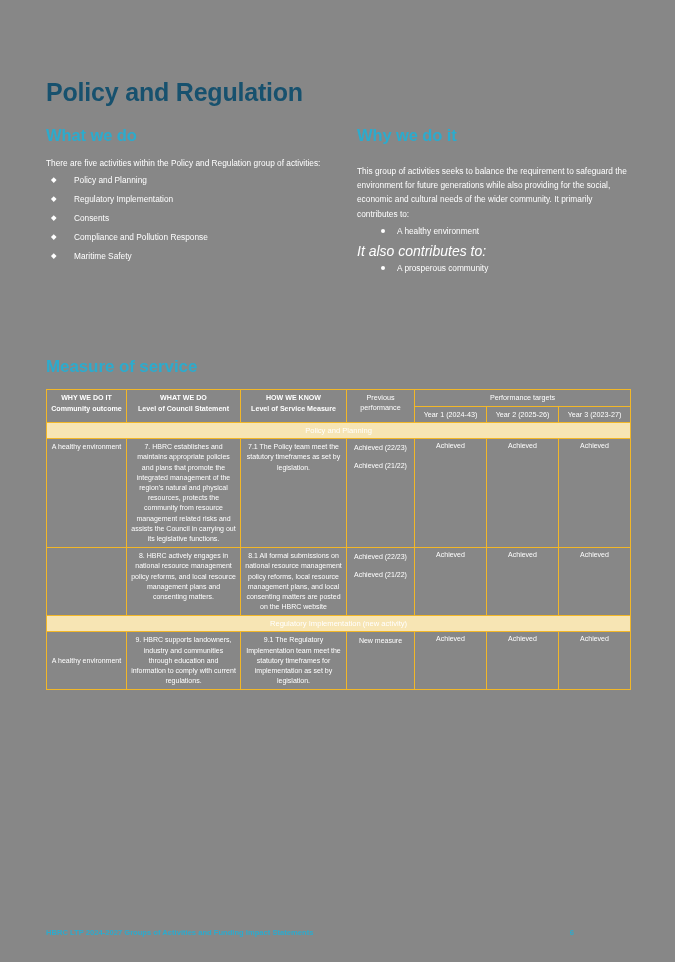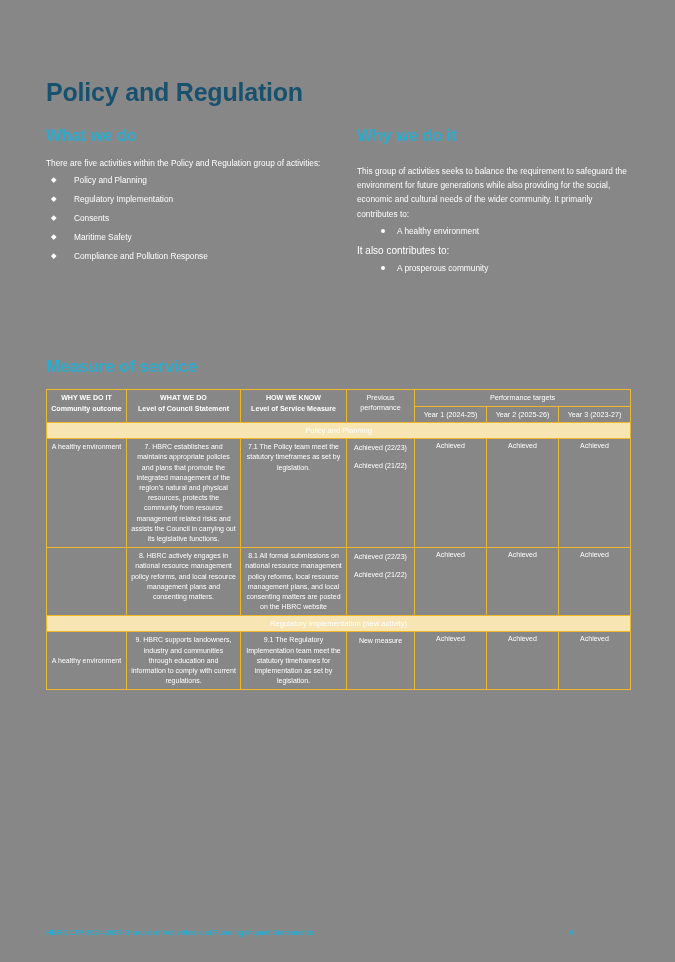--- a/index.html
+++ b/index.html
@@ -94,22 +94,23 @@
     height: 3.5px;
   }
   ul.bullets.indented li {
     padding-left: 40px;
   }
   ul.bullets.indented li:before {
     left: 24px;
   }
   .contrib-note {
     margin: 3px 0 0 0;
-    font-size: 10px;
+    font-size: 14px;
     line-height: 14px;
+    font-style: italic;
   }
   
   table.los {
     position: absolute;
     left: 46px;
     top: 389px;
     width: 584px;
     border-collapse: collapse;
     table-layout: fixed;
     font-size: 7px;
@@ -184,22 +185,22 @@
 
   <div class="page-title">Policy and Regulation</div>
 
   <div class="section-heading heading-what">What we do</div>
   <div class="col col-left">
     <p>There are five activities within the Policy and Regulation group of activities:</p>
     <ul class="bullets diamond">
       <li>Policy and Planning</li>
       <li>Regulatory Implementation</li>
       <li>Consents</li>
+      <li>Compliance and Pollution Response</li>
       <li>Maritime Safety</li>
-      <li>Compliance and Pollution Response</li>
     </ul>
   </div>
 
   <div class="section-heading heading-why">Why we do it</div>
   <div class="col col-right">
     <p>This group of activities seeks to balance the requirement to safeguard the environment for future generations while also providing for the social, economic and cultural needs of the wider community. It primarily contributes to:</p>
     <ul class="bullets indented">
       <li>A healthy environment</li>
     </ul>
     <p class="contrib-note">It also contributes to:</p>
@@ -231,21 +232,21 @@
           <span class="hdr-sub">Level of Council Statement</span>
         </th>
         <th rowspan="2">
           <span class="hdr-caps">HOW WE KNOW</span><br>
           <span class="hdr-sub">Level of Service Measure</span>
         </th>
         <th rowspan="2">Previous performance</th>
         <th colspan="3">Performance targets</th>
       </tr>
       <tr>
-        <th>Year 1 (2024-25)</th>
+        <th>Year 1 (2024-43)</th>
         <th>Year 2 (2025-26)</th>
         <th>Year 3 (2023-27)</th>
       </tr>
     </thead>
     <tbody>
 
       <tr>
         <td class="band" colspan="7">Policy and Planning</td>
       </tr>
 

